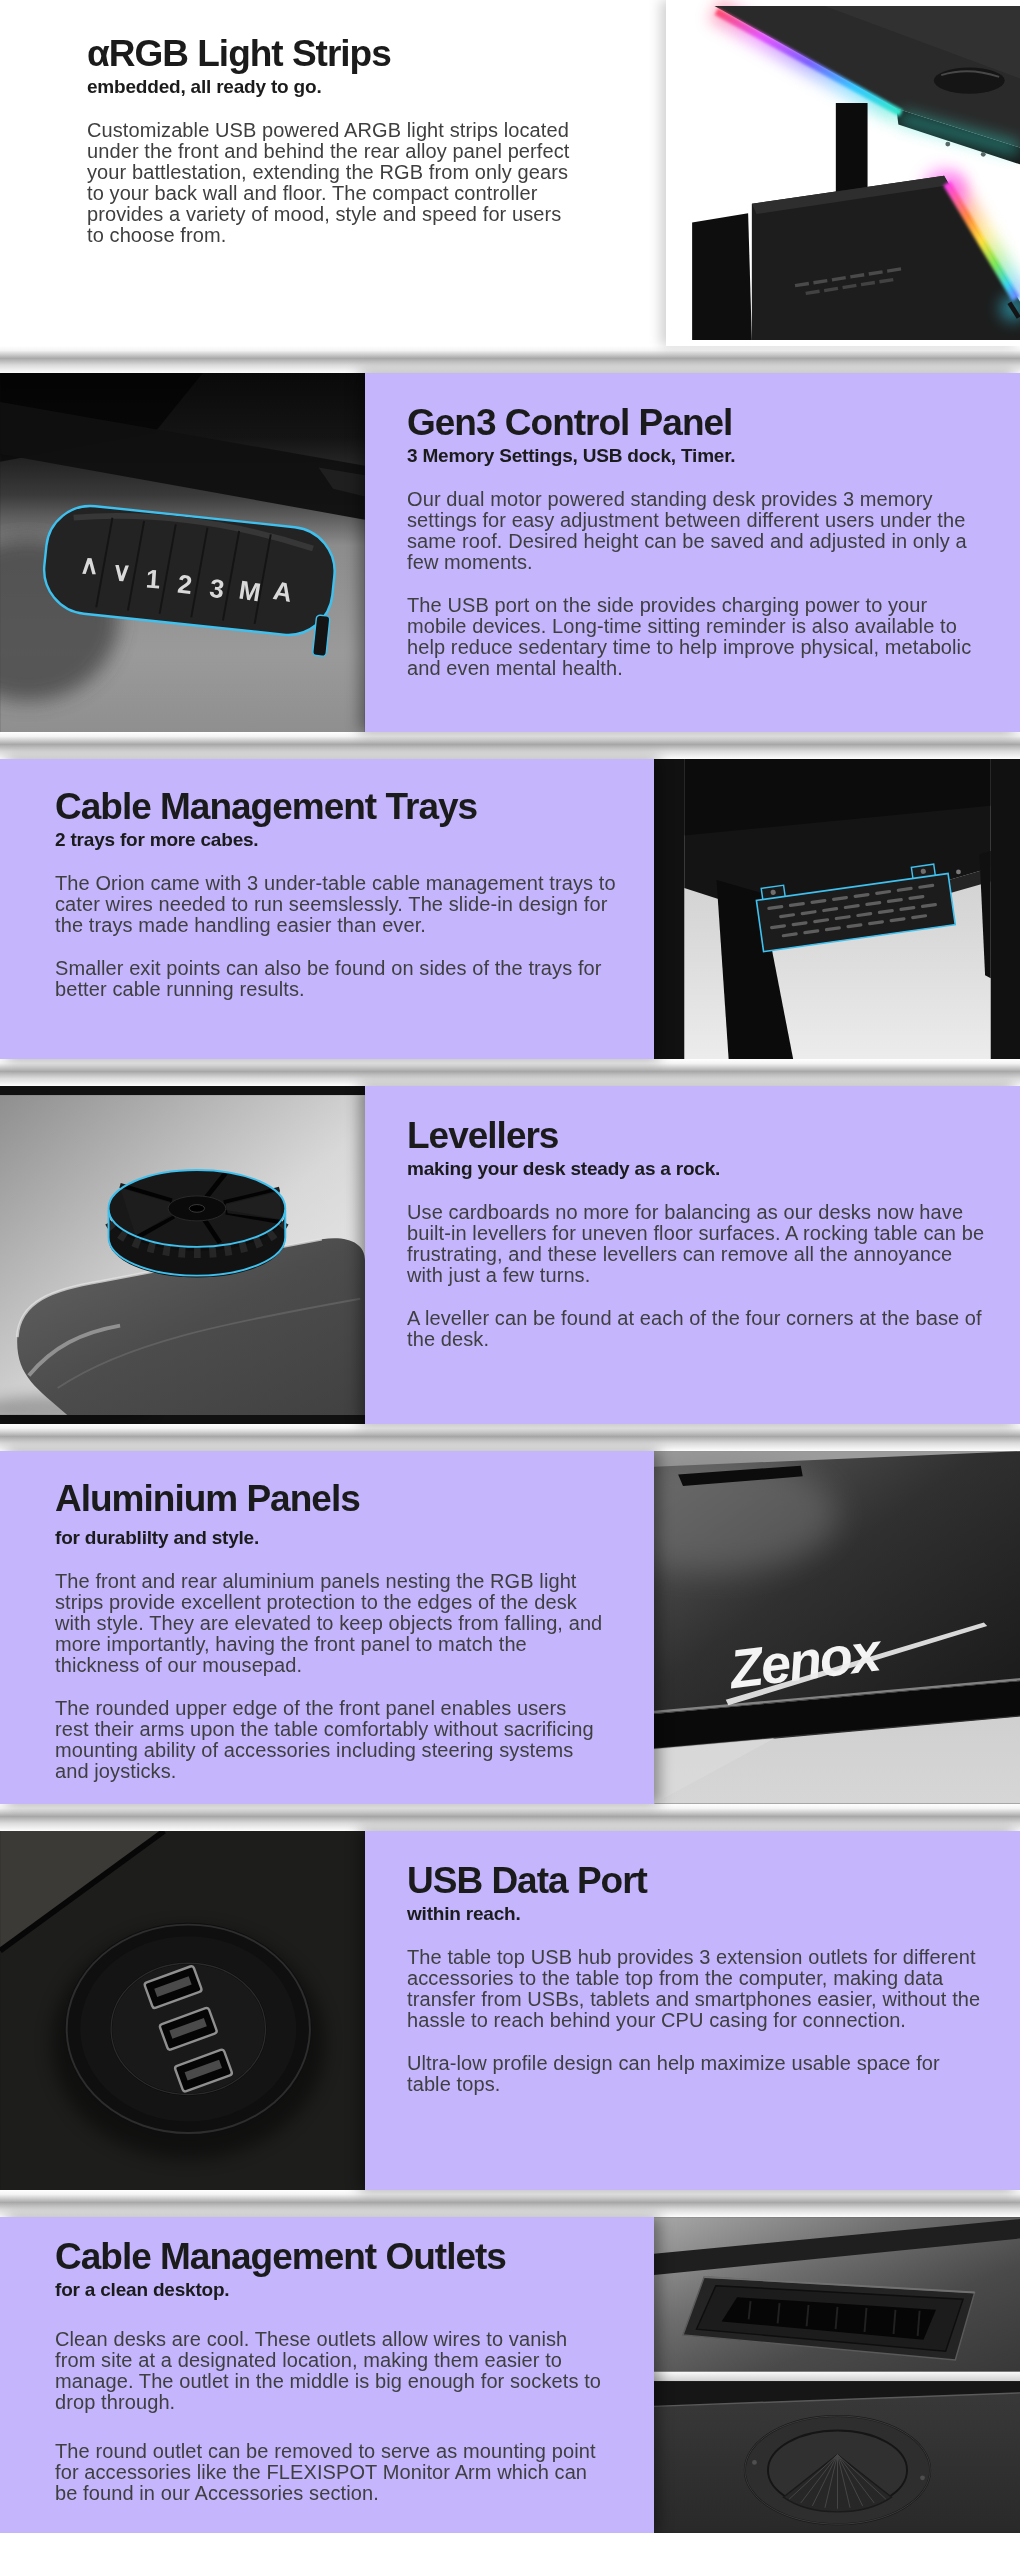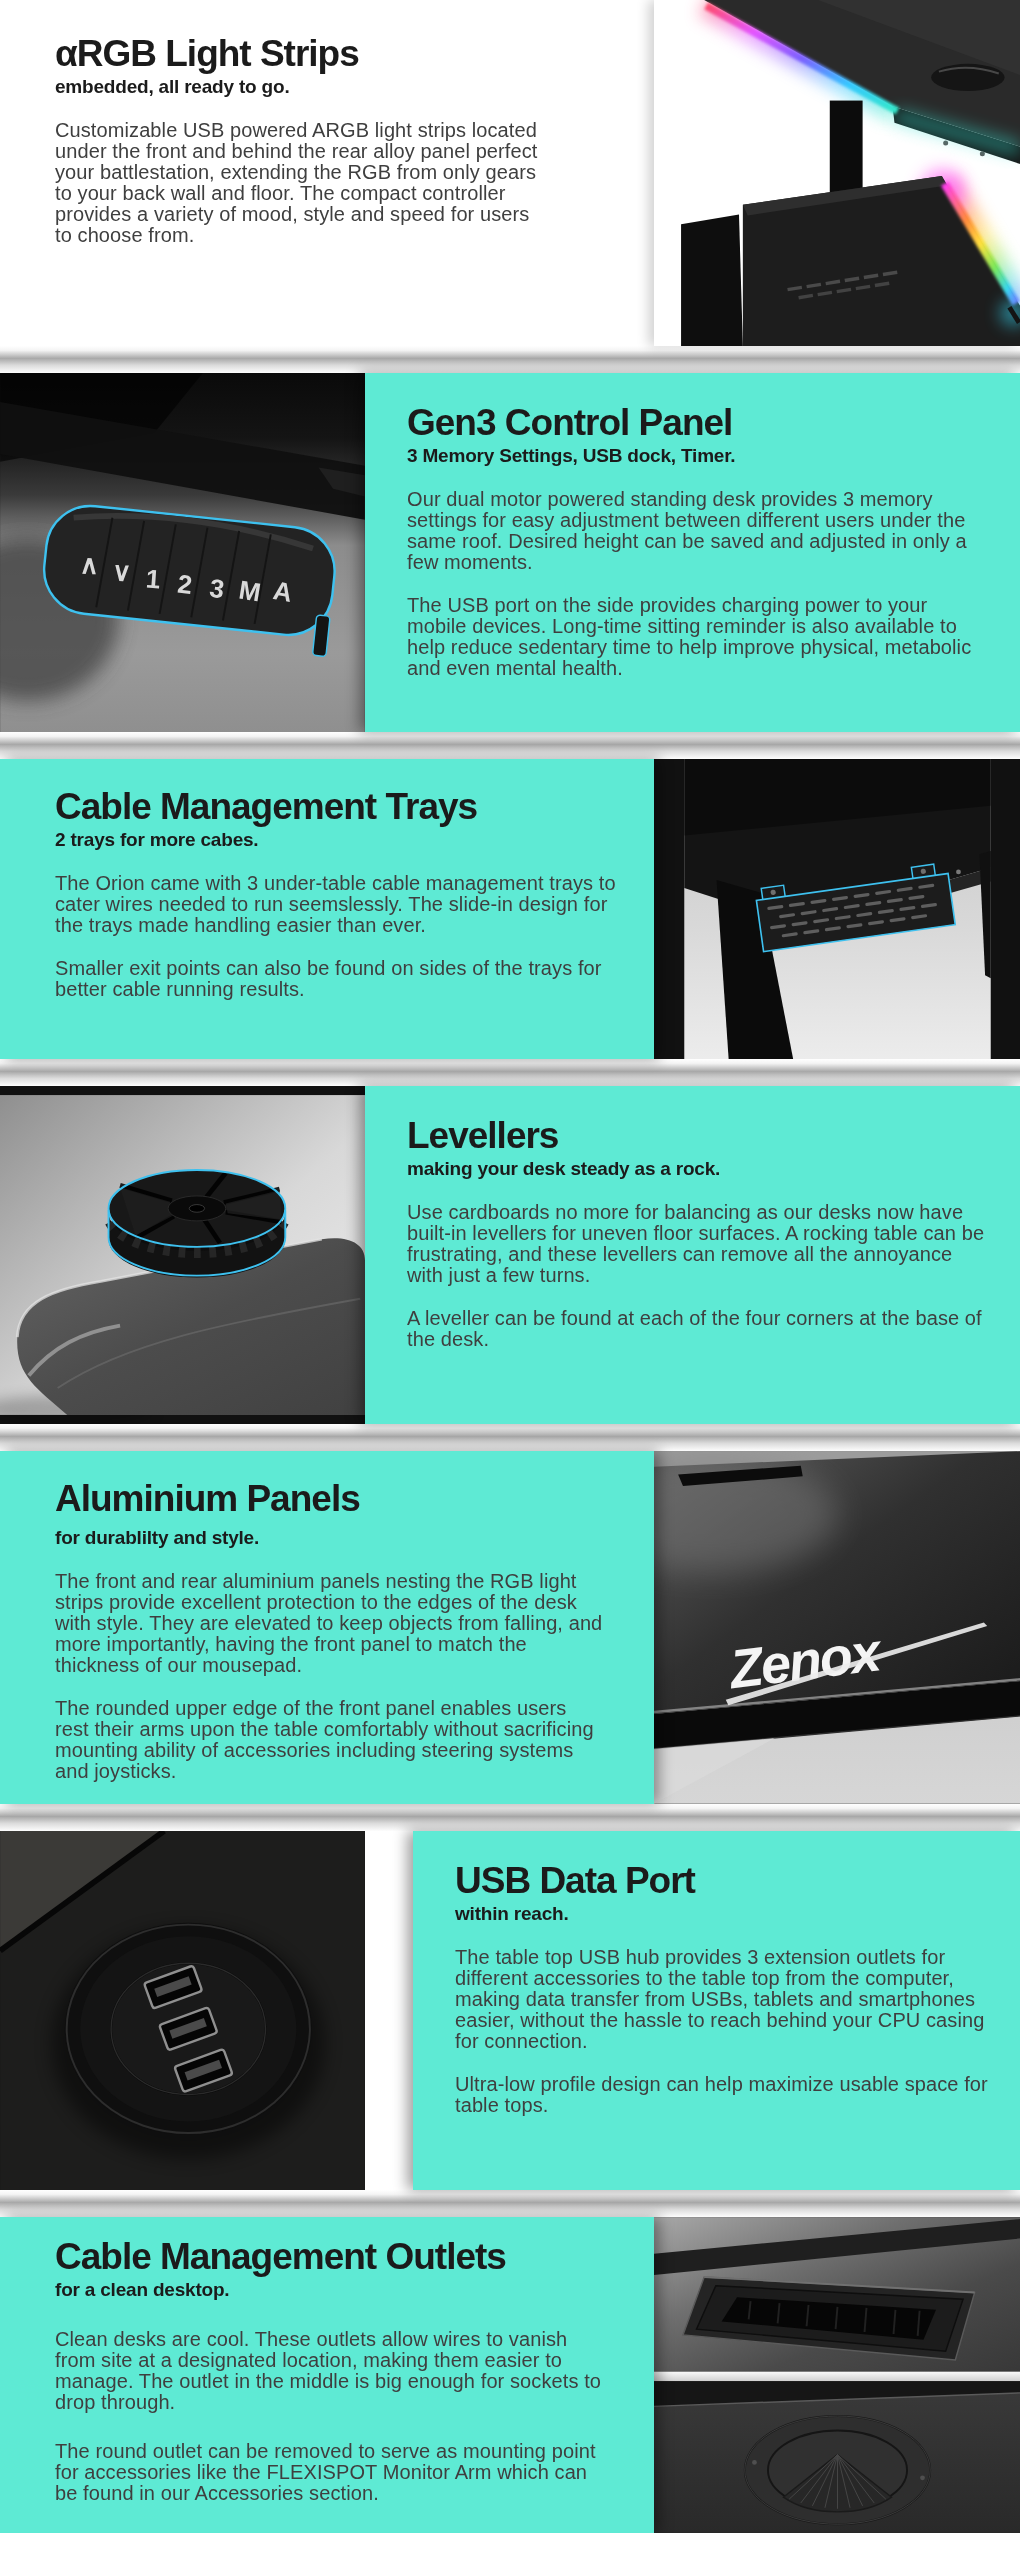--- a/index.html
+++ b/index.html
@@ -9,21 +9,21 @@
 
   .row { position:relative; display:flex; background:#ffffff; z-index:1; }
   .divider { height:27px;
     background:linear-gradient(180deg,#ffffff 0%,#f4f4f4 16%,#a9a9a9 46%,#dcdcdc 72%,#fdfdfd 100%); }
 
   .photo { position:relative; overflow:hidden; background:#111; }
   .photo svg { display:block; width:100%; height:100%; }
   .photo-r { width:367px; }
   .photo-l { width:365px; }
 
-  .t-card { background:#5eead4; position:relative; z-index:2; }
+  .t-card { background:#c4b5fd; position:relative; z-index:2; }
   .row-imgright .t-card { width:654px; box-shadow:5.8px 0 13.5px rgba(0,0,0,0.38); }
   .row-imgright .photo { flex:1; z-index:1; }
   .row-imgleft .t-card { flex:1; box-shadow:-5.8px 0 13.5px rgba(0,0,0,0.38); }
   .row-imgleft .photo { z-index:1; }
 
   .pad-l { padding:29px 19.3px 19.3px 55px; }
   .pad-r { padding:31px 29px 19.3px 42px; }
 
   .f-title { font-size:37px; font-weight:bold; color:#1b1b1b; letter-spacing:-1px; line-height:1.04; }
   .f-sub { font-size:19px; font-weight:bold; color:#1b1b1b; margin-top:2.9px; letter-spacing:-0.2px; }
@@ -35,24 +35,24 @@
   .s4 .f-p { max-width:580px; }
   .s5 .f-p { max-width:549px; }
   .s6 .f-p { max-width:581px; }
   .s7 .f-p { max-width:549px;margin-top:28px; }
 
   .s1 { height:346px; }
   .s2 { height:359px; }
   .s3 { height:300px; }
   .s4 { height:338px; }
   .s5 { height:353px; }
-  .s6 { height:359px;gap:48px; }
+  .s6 { height:359px; }
   .s7 { height:316px; }
 
-  .s1 .t-col { width:654px; padding:35px 19.3px 0 55px; }
+  .s1 .t-col { width:654px; padding:35px 19.3px 0 55px;margin-left:32px; }
   .s1 .photo { width:367px; box-shadow:-5.8px 0 11.6px rgba(0,0,0,0.18); background:#fff; }
 </style>
 </head>
 <body>
 
 <div id="page">
 
   <section class="row s1">
     <div class="t-col">
       <h1 class="f-title">αRGB Light Strips</h1>

